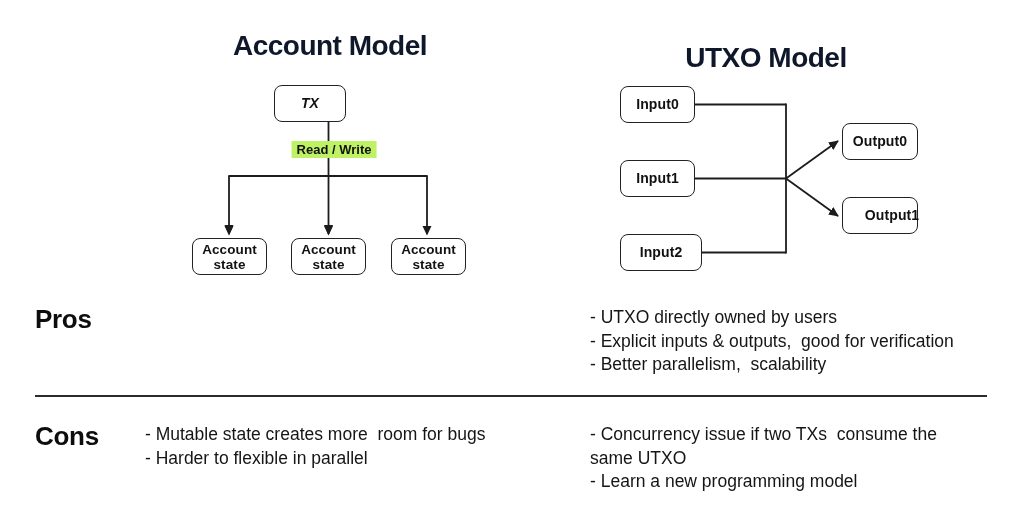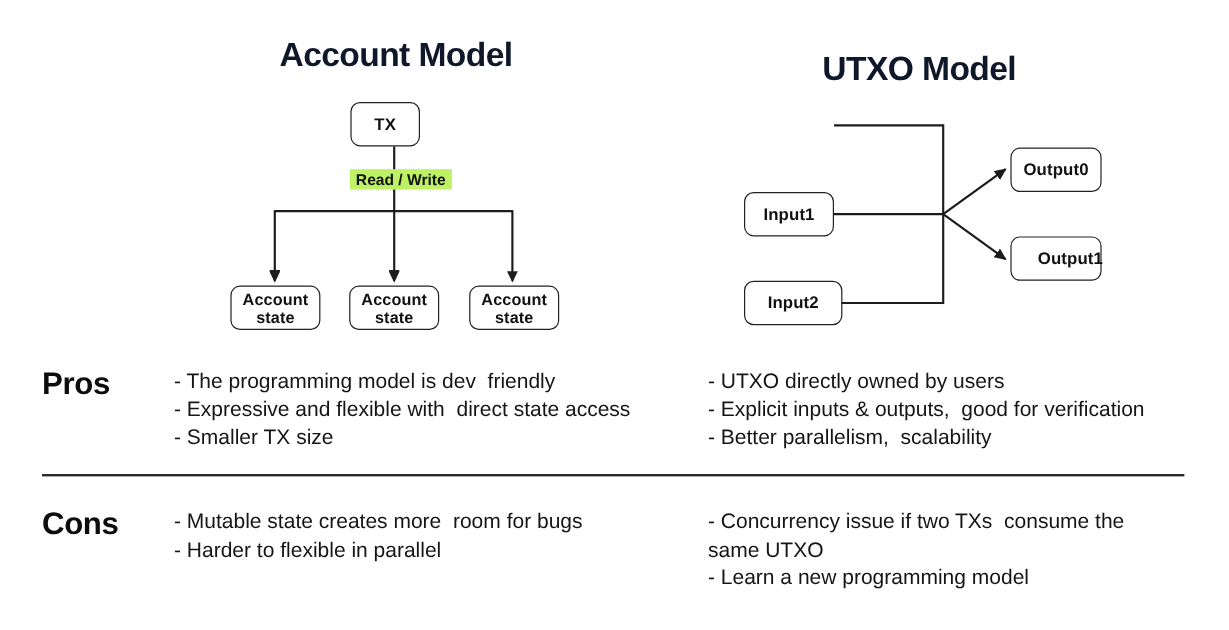--- a/index.html
+++ b/index.html
@@ -48,21 +48,21 @@
     justify-content: center;
     text-align: center;
     font-weight: 700;
     font-size: 14px;
     color: #111111;
     z-index: 2;
     white-space: pre-line;
     line-height: 15px;
     letter-spacing: 0.1px;
   }
-  .node-tx      { left: 292px; top:  85px; width: 58px; height: 37px; }
+  .node-tx      { left: 274px; top:  85px; width: 72px; height: 37px; font-style: italic; }
   .node-acct0   { left: 192px; top: 238px; width: 75px; height: 37px; font-size: 13.5px; }
   .node-acct1   { left: 291px; top: 238px; width: 75px; height: 37px; font-size: 13.5px; }
   .node-acct2   { left: 391px; top: 238px; width: 75px; height: 37px; font-size: 13.5px; }
   .node-input0  { left: 620px; top:  86px; width: 75px; height: 37px; }
   .node-input1  { left: 620px; top: 160px; width: 75px; height: 37px; }
   .node-input2  { left: 620px; top: 234px; width: 82px; height: 37px; }
   .node-output0 { left: 842px; top: 123px; width: 76px; height: 37px; }
   .node-output1 { left: 842px; top: 197px; width: 76px; height: 37px; padding-left: 24px; }
 
   .edge-label {
@@ -146,31 +146,27 @@
 
   <div class="node node-tx">TX</div>
   <div class="edge-label">Read / Write</div>
   <div class="node node-acct0">Account
 state</div>
   <div class="node node-acct1">Account
 state</div>
   <div class="node node-acct2">Account
 state</div>
 
+  <div class="node node-input0">Input0</div>
   <div class="node node-input1">Input1</div>
   <div class="node node-input2">Input2</div>
   <div class="node node-output0">Output0</div>
   <div class="node node-output1">Output1</div>
 
   <div class="section-label label-pros">Pros</div>
-  <div class="bullet-list pros-account">
-      <div>- The programming model is dev  friendly</div>
-      <div>- Expressive and flexible with  direct state access</div>
-      <div>- Smaller TX size</div>
-    </div>
   <div class="bullet-list pros-utxo">
       <div>- UTXO directly owned by users</div>
       <div>- Explicit inputs &amp; outputs,  good for verification</div>
       <div>- Better parallelism,  scalability</div>
     </div>
 
   <div class="divider"></div>
 
   <div class="section-label label-cons">Cons</div>
   <div class="bullet-list cons-account">

